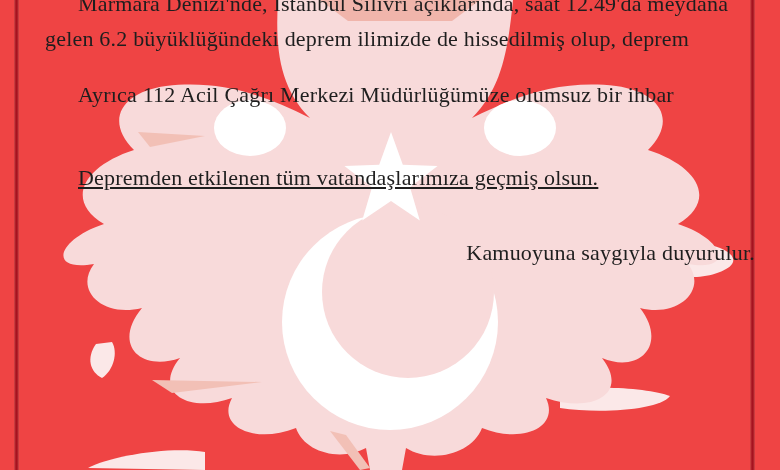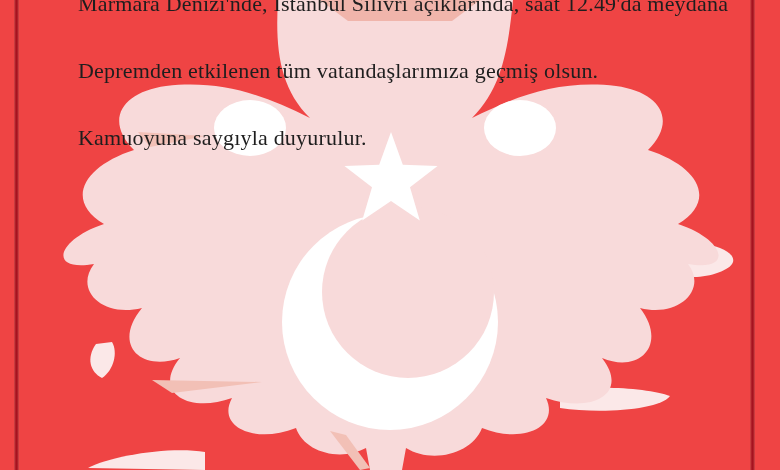--- a/index.html
+++ b/index.html
@@ -35,22 +35,22 @@
   .doc {
     position: absolute;
     left: 45px;
     top: -14px;
     width: 710px;
     color: #1e1e1e;
   }
   .para { margin: 0; }
   .para + .para { margin-top: 21px; }
   .para:nth-of-type(3) { margin-top: 30px; }
-  .para:nth-of-type(4) { margin-top: 32px; }
-  .para:nth-of-type(5) { margin-top: 32px; }
+  .para:nth-of-type(4) { margin-top: 48px; text-decoration: underline; }
+  .para:nth-of-type(5) { margin-top: 40px; text-align: right; }
   .line {
     font-size: 22px;
     line-height: 35px;
     white-space: pre;
     letter-spacing: 0.2px;
   }
   .line.first { padding-left: 33px; }
 </style>
 </head>
 <body>
@@ -101,22 +101,24 @@
     <path d="M391,132 L402.8,164.8 L437.6,165.9 L410,187.2 L419.8,220.6 L391,201
              L362.2,220.6 L372,187.2 L344.4,165.9 L379.2,164.8 Z" fill="#ffffff"></path>
   </svg>
 
   <div class="side-border left"></div>
   <div class="side-border right"></div>
 
   <div class="doc" id="doc-body">
       <div class="para">
         <div class="line first">Marmara Denizi'nde, İstanbul Silivri açıklarında, saat 12.49'da meydana</div>
+        <div class="line">gelen 6.2 büyüklüğündeki deprem ilimizde de hissedilmiş olup, deprem</div>
       </div>
       <div class="para">
+        <div class="line first">Ayrıca 112 Acil Çağrı Merkezi Müdürlüğümüze olumsuz bir ihbar</div>
       </div>
       <div class="para">
       </div>
       <div class="para">
         <div class="line first">Depremden etkilenen tüm vatandaşlarımıza geçmiş olsun.</div>
       </div>
       <div class="para">
         <div class="line first">Kamuoyuna saygıyla duyurulur.</div>
       </div>
     </div>

